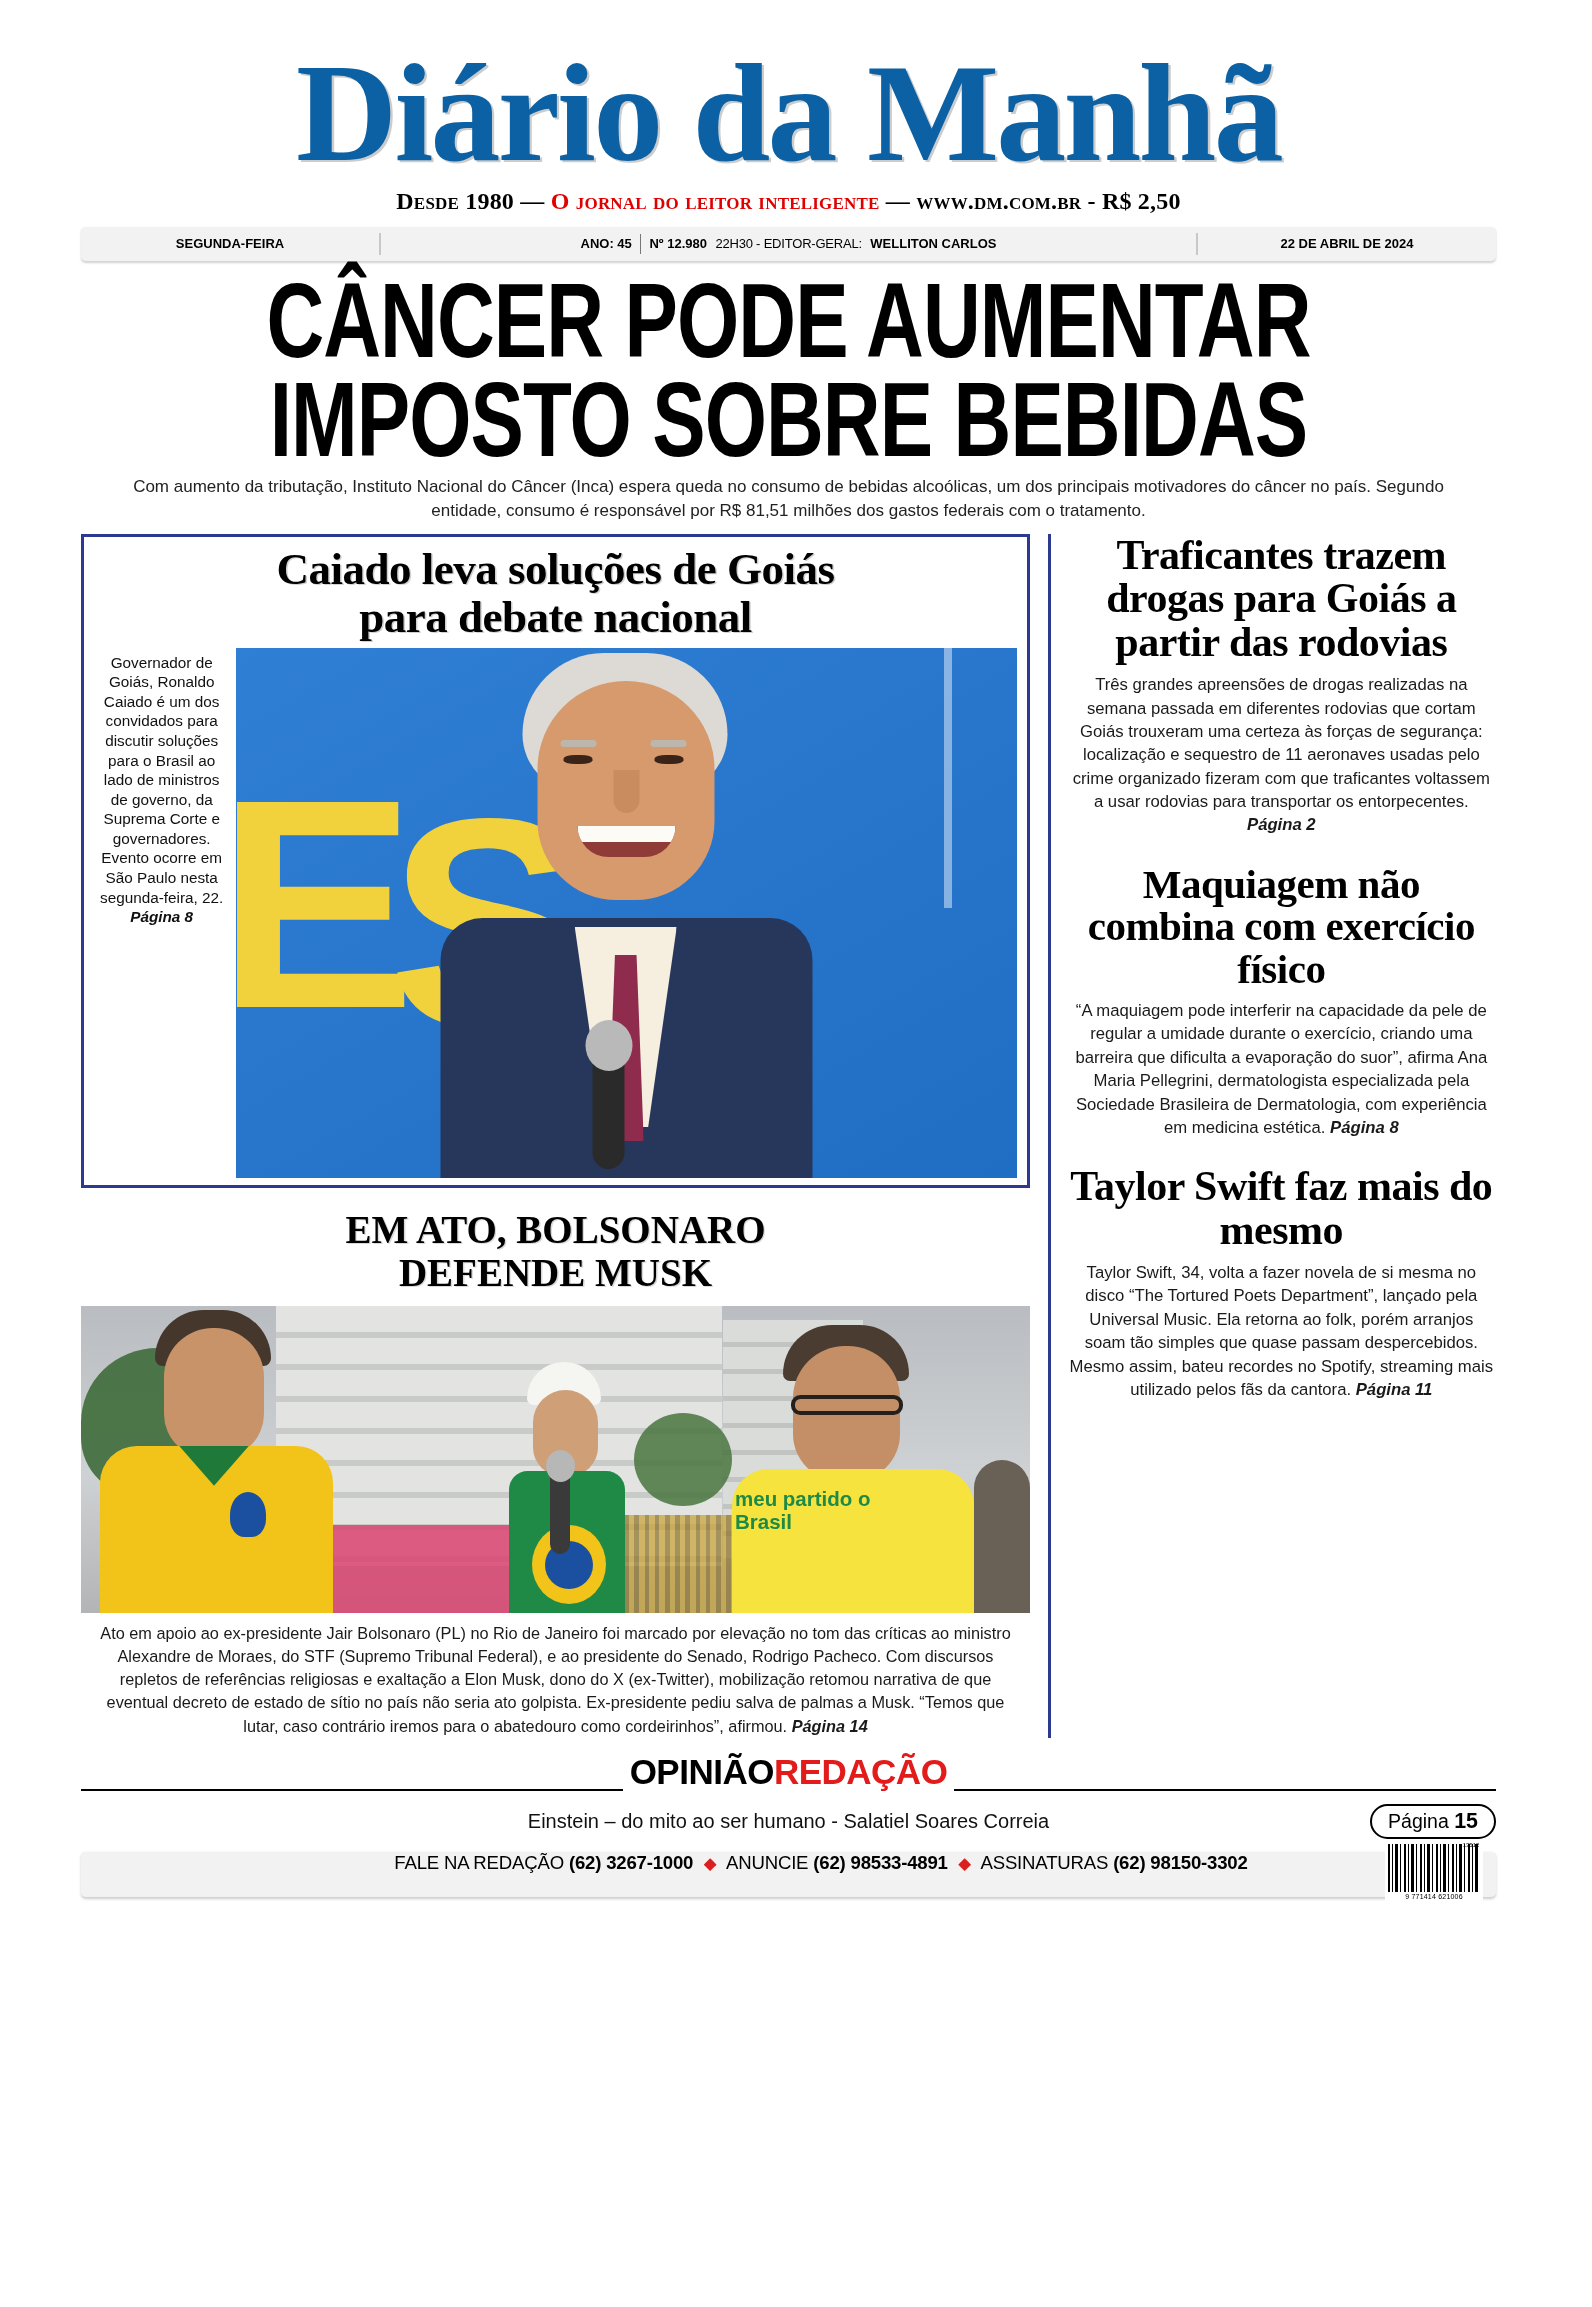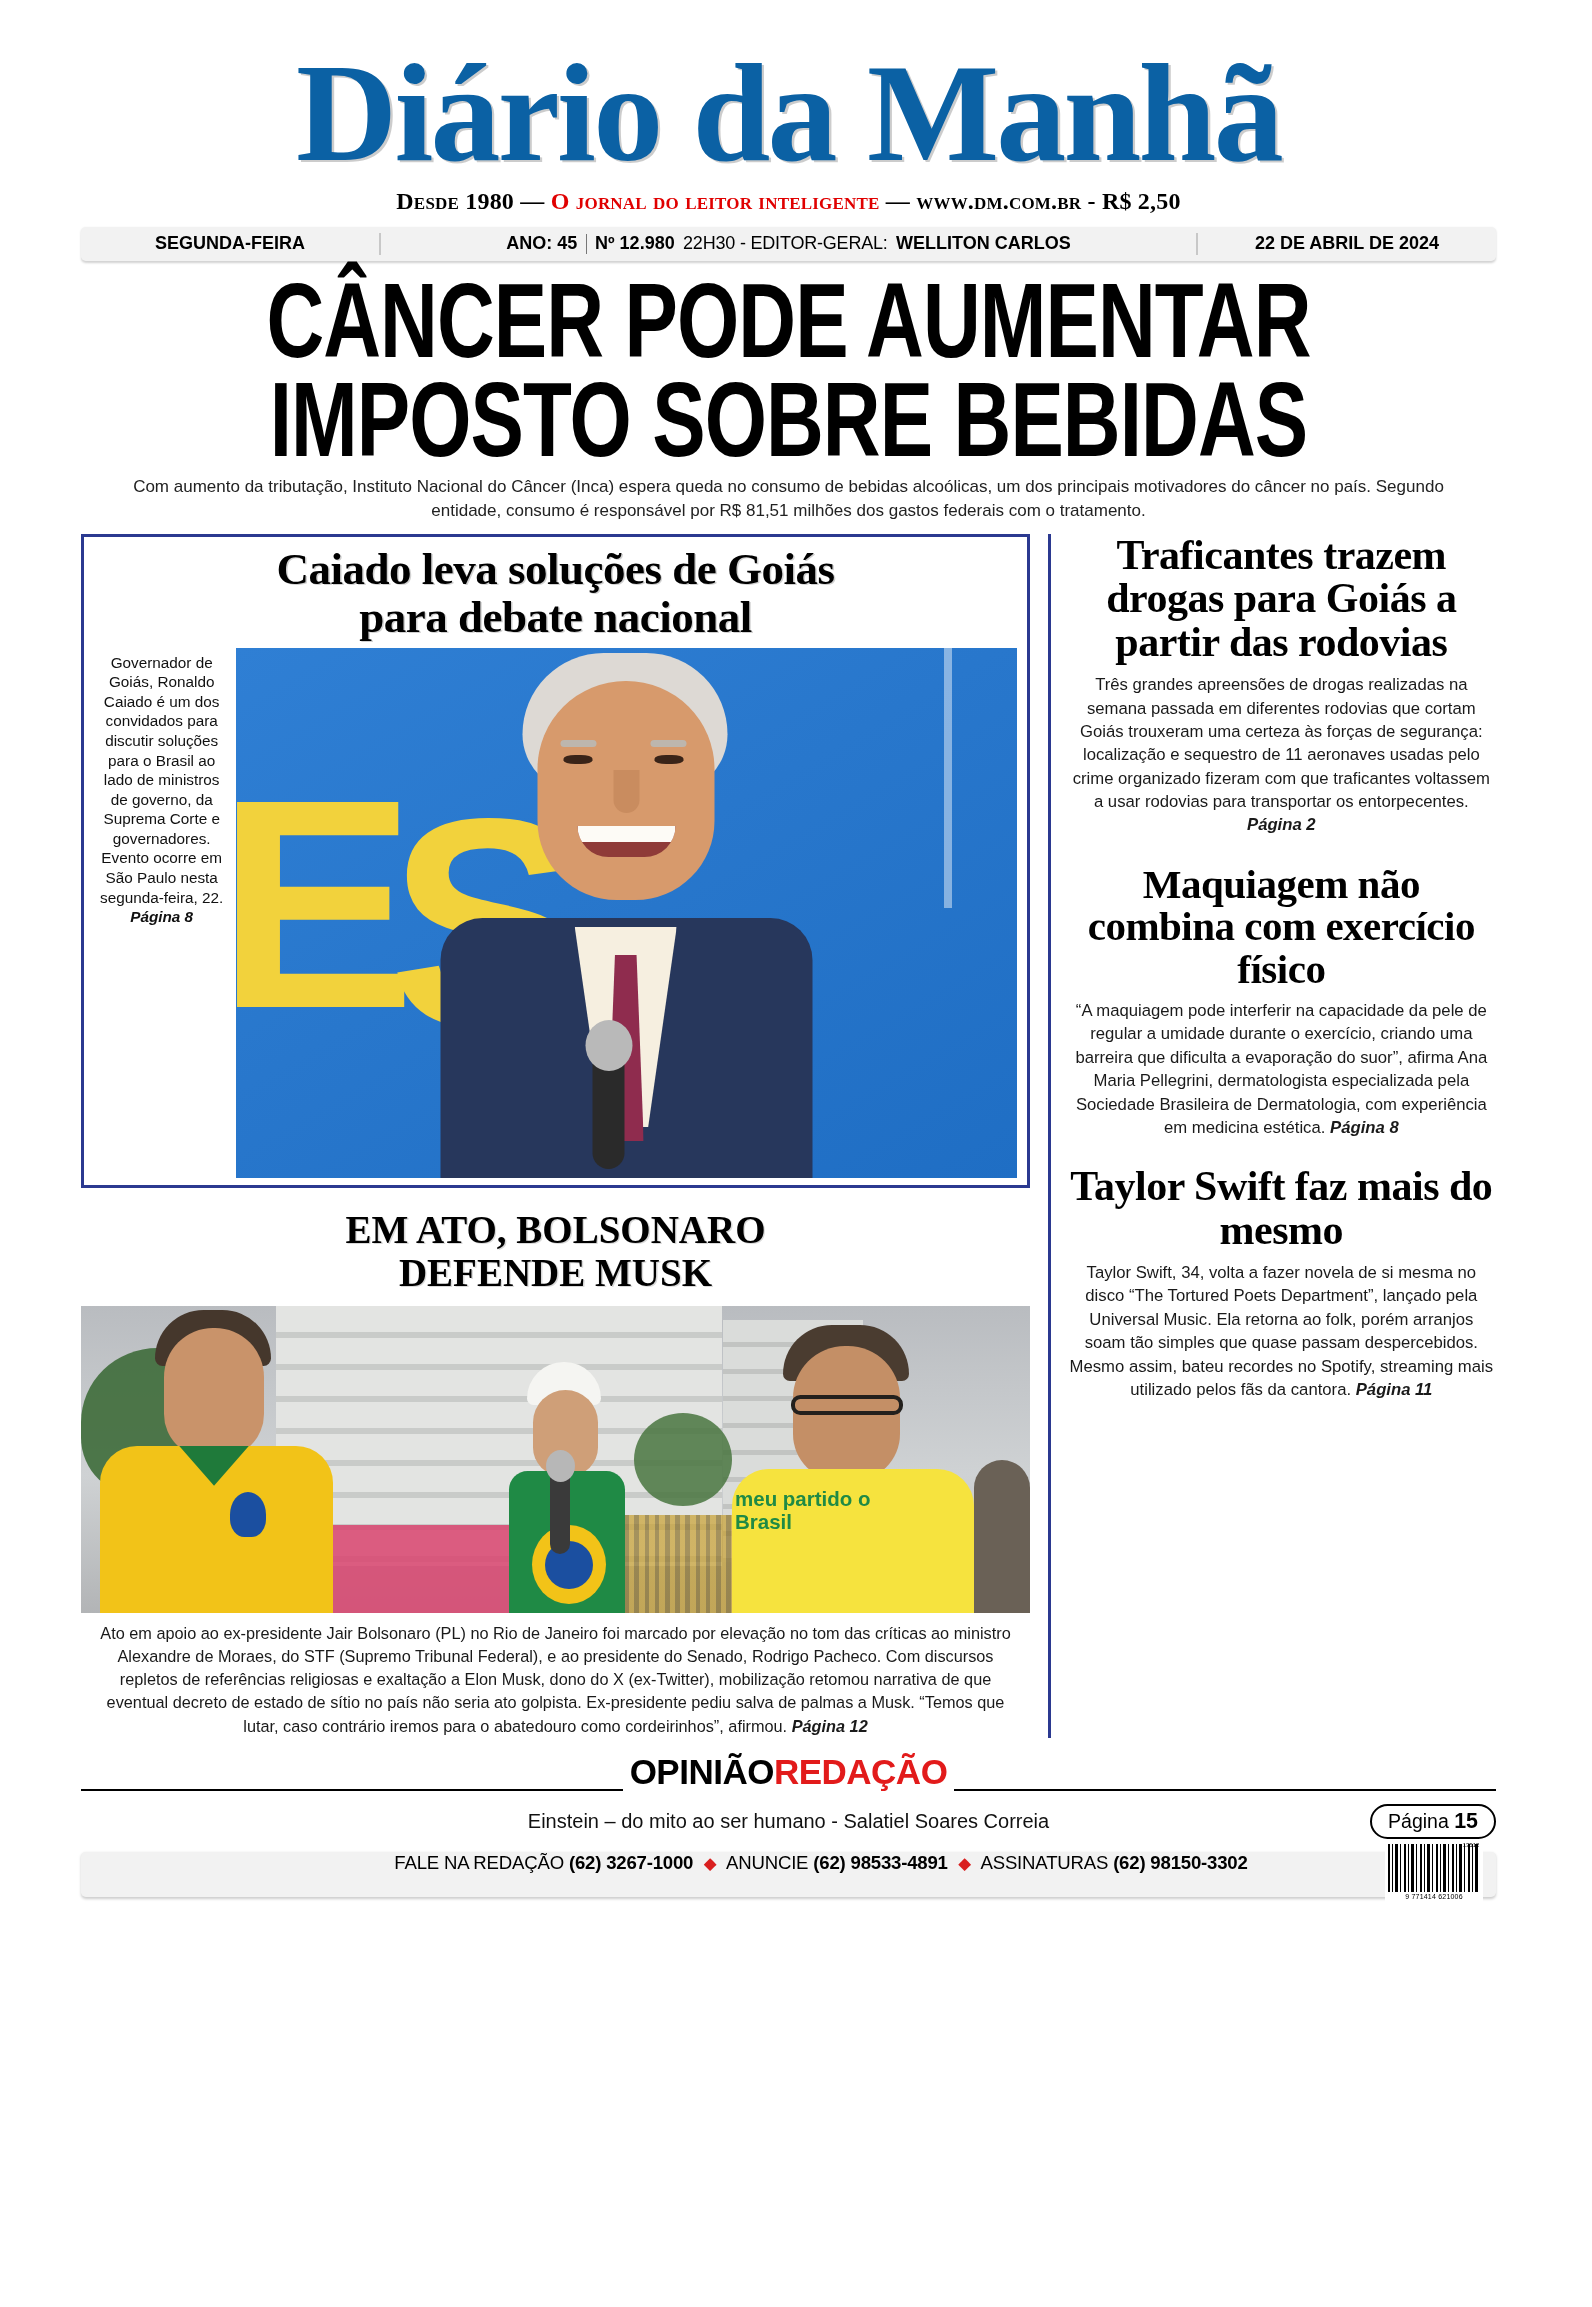--- a/index.html
+++ b/index.html
@@ -52,21 +52,21 @@
   .infobar {
     margin-top: 12px;
     height: 34px;
     background: #f2f2f2;
     border-radius: 4.7px;
     box-shadow: 0 1.4px 2.3px rgba(0,0,0,0.18);
     display: flex;
     align-items: center;
     font-family: "Liberation Sans", sans-serif;
     font-weight: 700;
-    font-size: 18px;
+    font-size: 13px;
     position: relative;
   }
   .infobar .ib-left { width: 298px; text-align: center; }
   .infobar .ib-center { flex: 1; text-align: center; display: flex; justify-content: center; align-items: center; gap: 8.4px; }
   .infobar .ib-right { width: 298px; text-align: center; }
   .infobar .vdiv {
     width: 1.9px; height: 21.4px; background: #c8c8c8;
   }
   .infobar .thin-div { width: 0.9px; height: 19.5px; background: #777; }
   .ib-ed { font-weight: 400; letter-spacing: -0.2px; }
@@ -459,21 +459,21 @@
           <span class="bb-m2face"></span>
           <span class="bb-m2glass"></span>
           <span class="bb-m2shirt"></span>
           <span class="bb-m2txt">meu partido o Brasil</span>
         </span>
         <span class="bb-side"></span>
       </div>
 
       <div class="bolso-cap">
         <span>Ato em apoio ao ex-presidente Jair Bolsonaro (PL) no Rio de Janeiro foi marcado por elevação no tom das críticas ao ministro Alexandre de Moraes, do STF (Supremo Tribunal Federal), e ao presidente do Senado, Rodrigo Pacheco. Com discursos repletos de referências religiosas e exaltação a Elon Musk, dono do X (ex-Twitter), mobilização retomou narrativa de que eventual decreto de estado de sítio no país não seria ato golpista. Ex-presidente pediu salva de palmas a Musk. “Temos que lutar, caso contrário iremos para o abatedouro como cordeirinhos”, afirmou.</span>
-        <span class="pg">Página 12</span>
+        <span class="pg">Página 14</span>
       </div>
     </div>
 
     <div class="col-right">
 
       <div class="rc-head h1">Traficantes trazem drogas para Goiás a partir das rodovias</div>
       <div class="rc-body">
         <span>Três grandes apreensões de drogas realizadas na semana passada em diferentes rodovias que cortam Goiás trouxeram uma certeza às forças de segurança: localização e sequestro de 11 aeronaves usadas pelo crime organizado fizeram com que traficantes voltassem a usar rodovias para transportar os entorpecentes.</span>
         <span class="pg">Página 2</span>
       </div>

